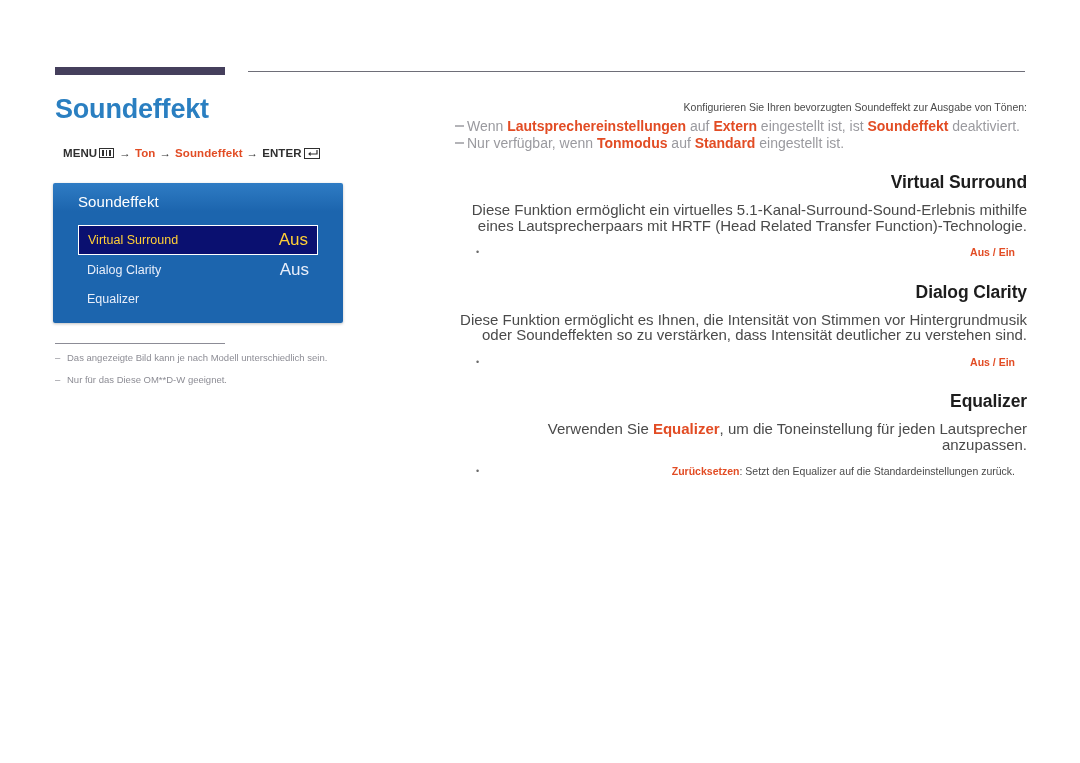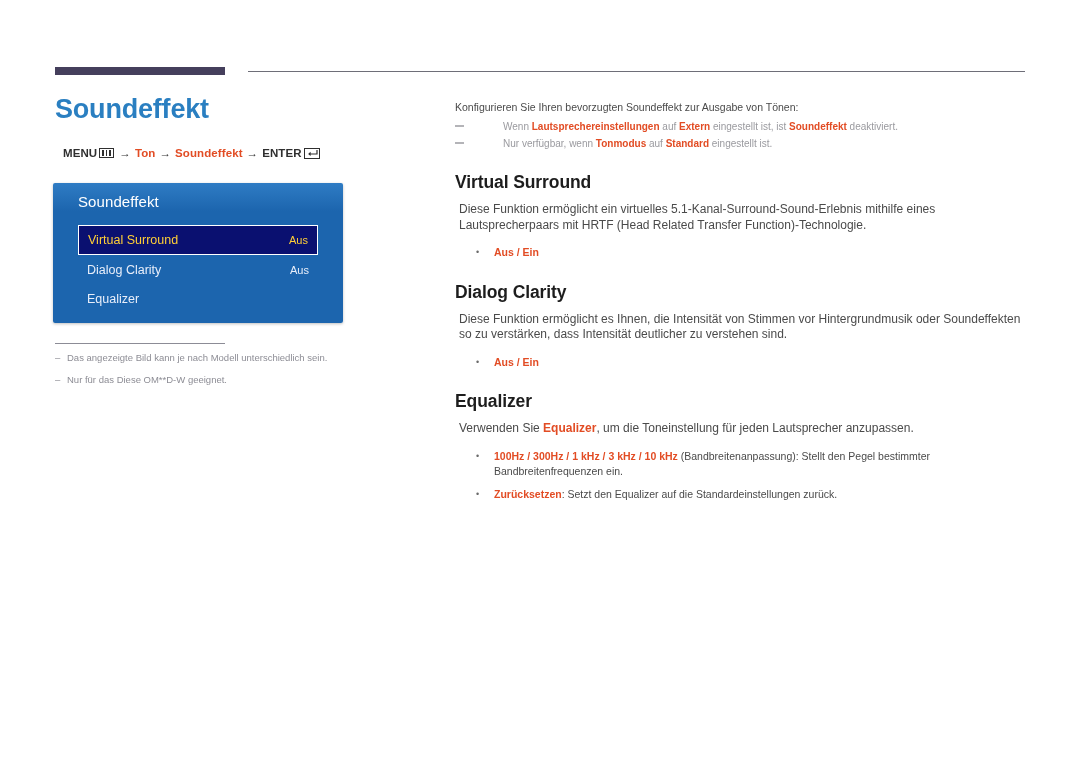--- a/index.html
+++ b/index.html
@@ -143,21 +143,21 @@
     color: #e8eefa;
     font-size: 12.5px;
   }
   .osd-row.selected {
     background: #0a1070;
     border: 1.5px solid #ffffff;
     height: 30px;
     color: #ffcf36;
   }
   .osd-row.selected .osd-val { color: #ffcf36; }
-  .osd-val { color: #e8eefa; font-size: 11px; }
+  .osd-val { color: #e8eefa; font-size: 17px; }
 
   
   .notes-rule {
     position: absolute;
     left: 55px;
     top: 343px;
     width: 170px;
     height: 1px;
     background: #8c8c96;
   }
@@ -181,55 +181,55 @@
     margin-right: 5px;
     color: #8d8d95;
   }
 
   
   .right-col {
     position: absolute;
     left: 455px;
     top: 100px;
     width: 572px;
+    text-align: right;
   }
   .intro {
     font-size: 10.5px;
     color: #4a4a4a;
     line-height: 15px;
     margin-bottom: 4px;
   }
   .rnote {
     display: flex;
-    font-size: 10px;
+    font-size: 14px;
     color: #9a9a9f;
     line-height: 15px;
     margin-bottom: 2px;
-    gap: 36px;
   }
   .rnote-dash {
     display: inline-block;
     width: 9px;
     min-width: 9px;
     height: 2px;
     background: #b4b4b8;
     margin: 6px 3px 0 0;
   }
   .rnote b { color: #e24c24; font-weight: bold; }
   .rnote .gray { color: #9a9a9f; }
 
   h2.sec {
     font-size: 17.5px;
     font-weight: bold;
     color: #1d1d1d;
     margin: 21px 0 9px 0;
     letter-spacing: -0.1px;
   }
   .para {
-    font-size: 12px;
+    font-size: 15px;
     color: #4a4a4a;
     line-height: 15.5px;
     margin: 0 0 6px 4px;
   }
   .para b.red { color: #e24c24; font-weight: bold; }
 
   ul.bullets {
     list-style: none;
     margin: 12px;
     padding: 0;
@@ -342,17 +342,16 @@
 
   <h2 class="sec">Dialog Clarity</h2>
   <p class="para">Diese Funktion ermöglicht es Ihnen, die Intensität von Stimmen vor Hintergrundmusik oder Soundeffekten so zu verstärken, dass Intensität deutlicher zu verstehen sind.</p>
   <ul class="bullets">
     <li><b>Aus / Ein</b><span></span></li>
   </ul>
 
   <h2 class="sec">Equalizer</h2>
   <p class="para"><span>Verwenden Sie </span><b class="red">Equalizer</b><span>, um die Toneinstellung für jeden Lautsprecher anzupassen.</span></p>
   <ul class="bullets">
-    <li><b>100Hz / 300Hz / 1 kHz / 3 kHz / 10 kHz</b><span> (Bandbreitenanpassung): Stellt den Pegel bestimmter Bandbreitenfrequenzen ein.</span></li>
     <li><b>Zurücksetzen</b><span>: Setzt den Equalizer auf die Standardeinstellungen zurück.</span></li>
   </ul>
 
 </div>
 
 </body></html>

